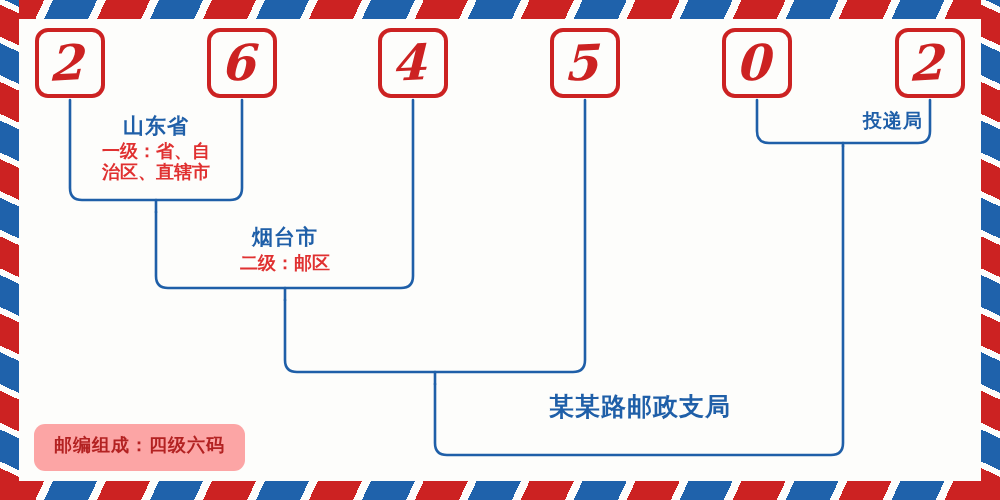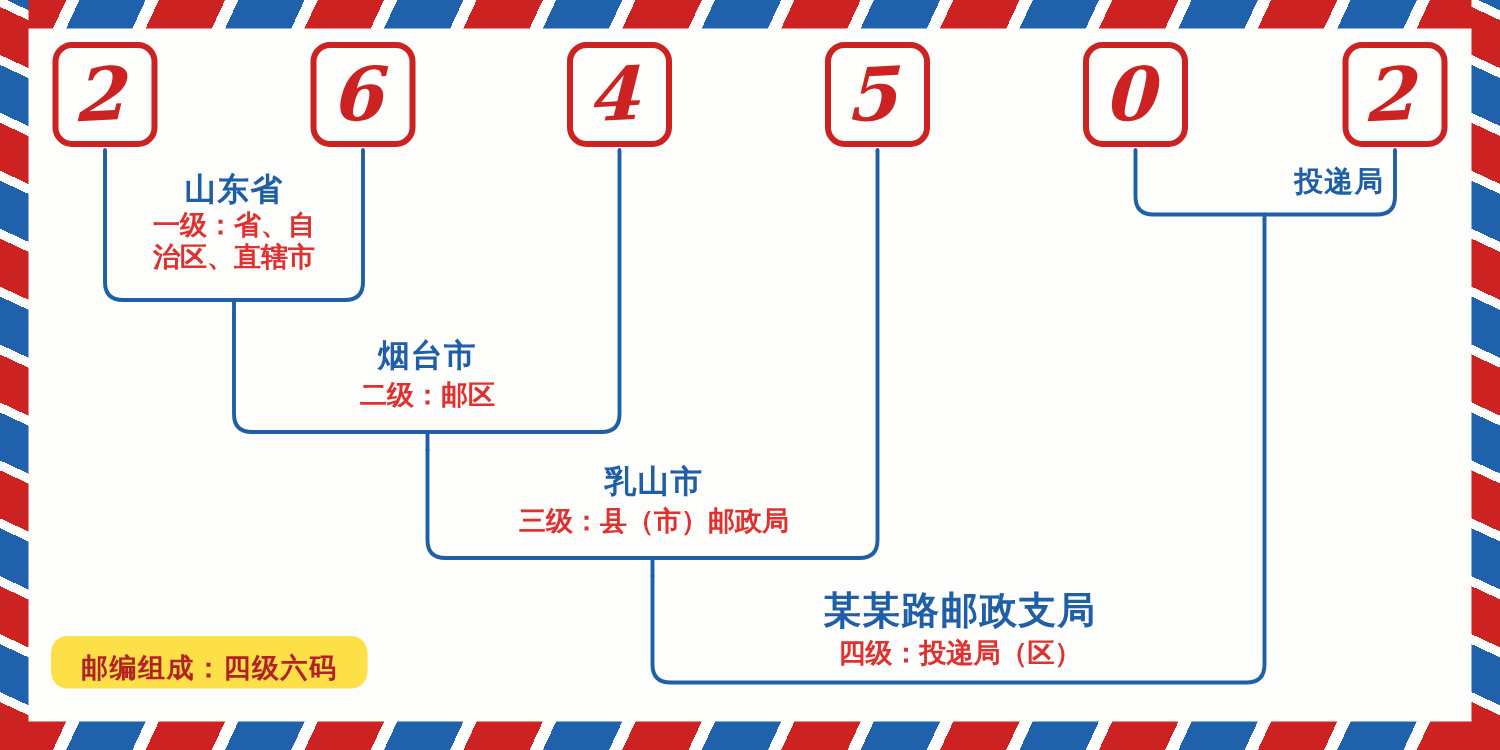--- a/index.html
+++ b/index.html
@@ -77,23 +77,23 @@
   .g-lv2 .lbl-sub{font-size:18px;}
   .g-lv3 .lbl-title{font-size:21px;}
   .g-lv3 .lbl-sub{font-size:18px;}
   .g-lv4 .lbl-title{font-size:25px;}
   .g-lv4 .lbl-sub{font-size:18px;}
   .g-post .lbl-title{font-size:19px;text-align:right;}
 
   
   .badge{
     position:absolute;
-    background:#fde047;
+    background:#fca5a5;
     border-radius:11px;
-    padding:9px 20px 2px 20px;
+    padding:9px 20px 14px 20px;
     font-family:"DejaVu Serif", serif;
     font-weight:700;
     font-size:18px;
     color:#b32222;
     letter-spacing:1px;
     white-space:nowrap;
   }
 </style>
 </head>
 <body>
@@ -148,28 +148,23 @@
     <div class="lbl-title">烟台市</div>
     <div class="lbl-sub">二级：邮区</div>
   </div>
 
   <div class="label-group g-lv1" style="left:76px;top:112px;width:160px;">
     <div class="lbl-title">山东省</div>
     <div class="lbl-sub">一级：省、自</div>
     <div class="lbl-sub">治区、直辖市</div>
   </div>
 
-  <div class="label-group g-lv3" style="left:296px;top:307px;width:280px;">
-    <div class="lbl-title">乳山市</div>
-    <div class="lbl-sub">三级：县（市）邮政局</div>
-  </div>
 
   <div class="label-group g-lv4" style="left:450px;top:390px;width:380px;">
     <div class="lbl-title">某某路邮政支局</div>
-    <div class="lbl-sub">四级：投递局（区）</div>
   </div>
 
   <div class="label-group g-post" style="left:765px;top:108px;width:158px;">
     <div class="lbl-title">投递局</div>
   </div>
 
   <div class="badge" style="left:34px;top:424px;">邮编组成：四级六码</div>
 
 </div>
 

